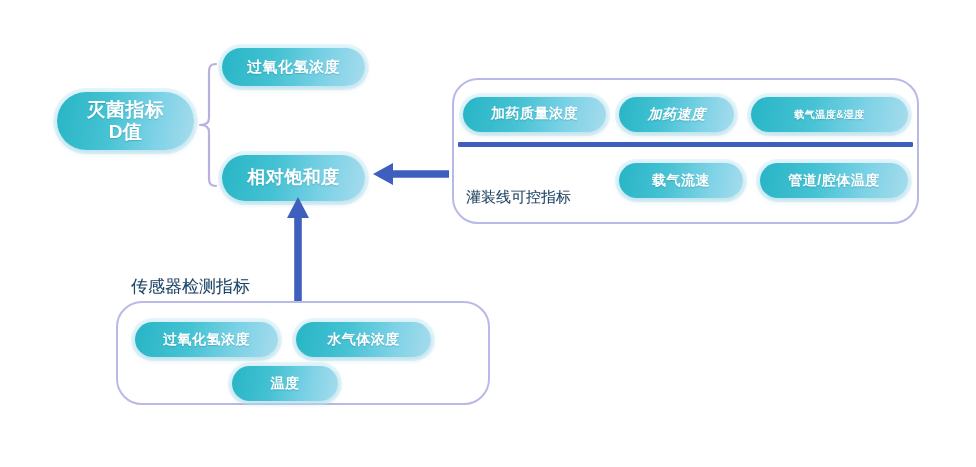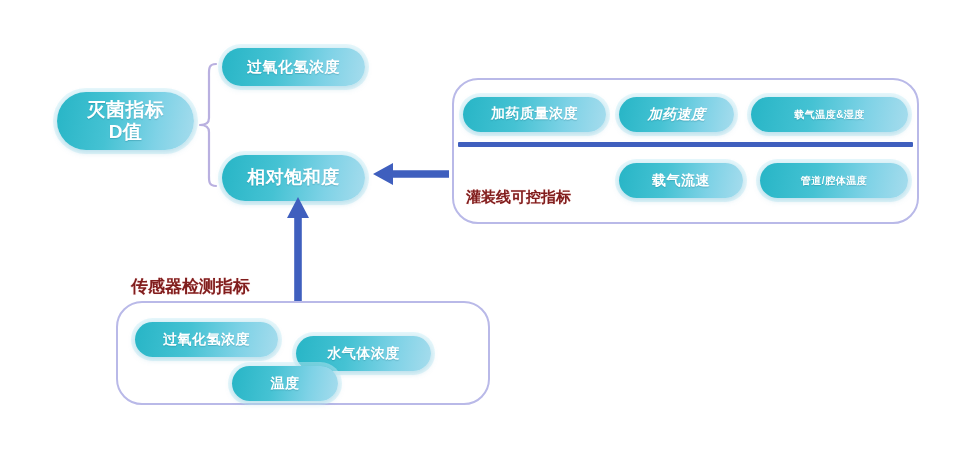--- a/index.html
+++ b/index.html
@@ -50,22 +50,22 @@
 
   .divider {
     position: absolute;
     background: #3f5fbe;
     border-radius: 1px;
   }
 
   
   .red-label {
     position: absolute;
-    color: #7f1d1d;
-    font-weight: bold;
+    color: #0c4a6e;
+    font-weight: normal;
     white-space: nowrap;
     text-shadow: 0 0 1px rgba(241, 87, 78, 0.35);
   }
 
   
   .arrow {
     position: absolute;
   }
   .arrow svg { display: block; }
 
@@ -125,40 +125,40 @@
   <div class="pill" style="left:751px; top:97px; width:157px; height:35px; font-size:10px;">
     <span>载气温度&amp;湿度</span>
   </div>
 
   <div class="divider" style="left:458px; top:142px; width:455px; height:5px;"></div>
 
   <div class="pill" style="left:619px; top:163px; width:124px; height:35px; font-size:14px;justify-content:center;">
     <span>载气流速</span>
   </div>
 
-  <div class="pill" style="left:760px; top:163px; width:148px; height:35px; font-size:10px;">
+  <div class="pill" style="left:760px; top:163px; width:148px; height:35px; font-size:14px;">
     <span>管道/腔体温度</span>
   </div>
 
   <div class="red-label" style="left:466px; top:188px; font-size:15px;">
     <span>灌装线可控指标</span>
   </div>
 
   <div class="red-label" style="left:131px; top:262px; font-size:17px;margin-top:13px;">
     <span>传感器检测指标</span>
   </div>
 
   <div class="panel" style="left:116px; top:301px; width:374px; height:104px;">
   </div>
 
   <div class="pill" style="left:135px; top:322px; width:143px; height:35px; font-size:14px;">
     <span>过氧化氢浓度</span>
   </div>
 
-  <div class="pill" style="left:296px; top:336px; width:135px; height:35px; font-size:14px;">
+  <div class="pill" style="left:296px; top:322px; width:135px; height:35px; font-size:14px;">
     <span>水气体浓度</span>
   </div>
 
   <div class="pill" style="left:232px; top:366px; width:106px; height:35px; font-size:14px;">
     <span>温度</span>
   </div>
 
 </div>
 
 </body></html>

